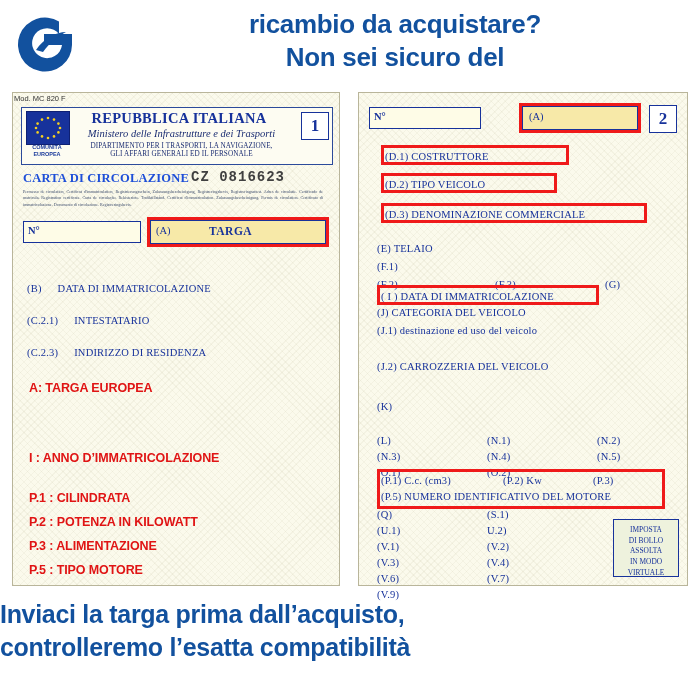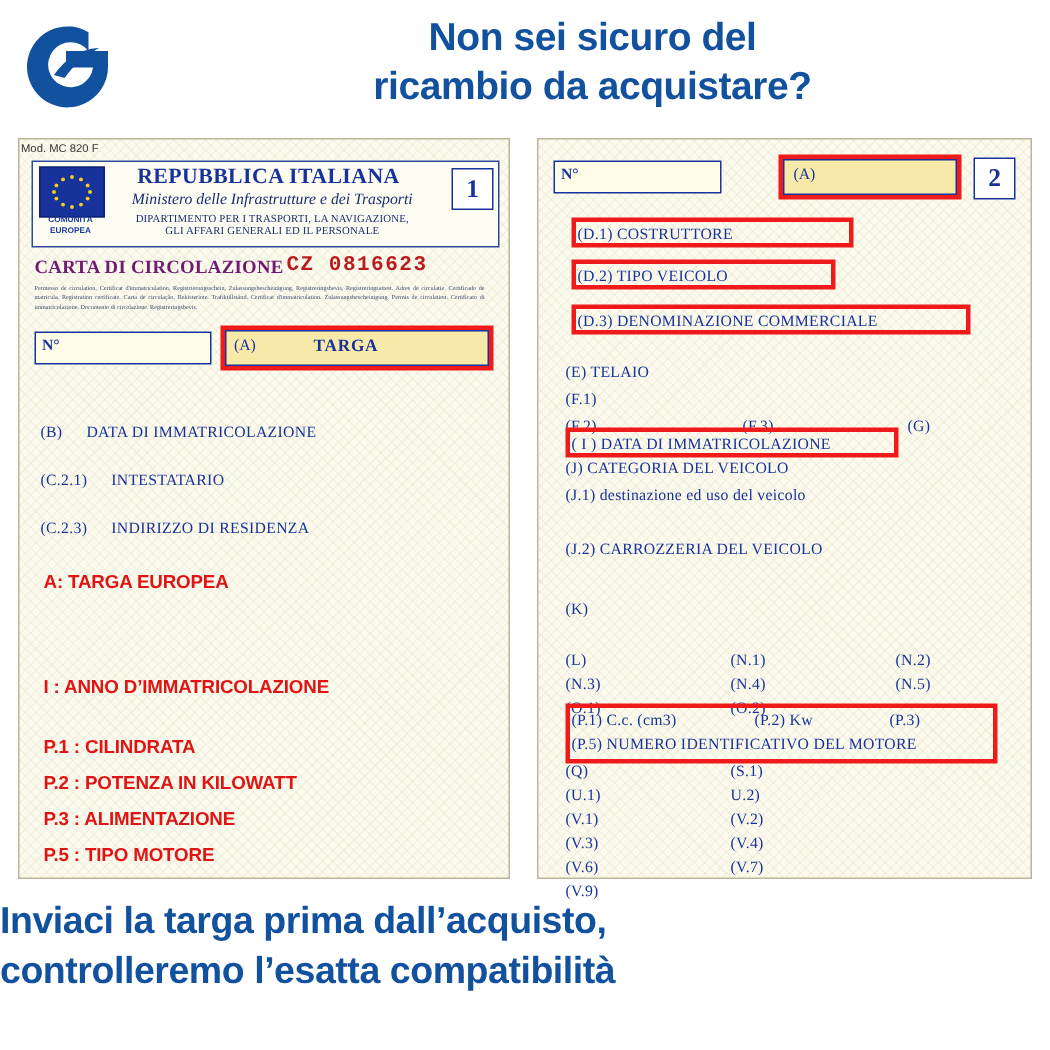--- a/index.html
+++ b/index.html
@@ -170,29 +170,29 @@
   #carta-row {
     position: absolute;
     left: 10px; top: 78px;
     width: 310px;
   }
   #carta-title {
     position: absolute;
     left: 0; top: 0;
     font-size: 12.5px;
     font-weight: bold;
-    color: #701a75;
+    color: #1d4ed8;
     letter-spacing: .2px;
   }
   #carta-num {
     position: absolute;
     left: 168px; top: -2px;
     font-size: 14px;
     font-weight: bold;
-    color: #b91c1c;
+    color: #404040;
     font-family: "Liberation Mono", monospace;
     letter-spacing: 1px;
   }
   #micro-text {
     position: absolute;
     left: 10px; top: 96px;
     width: 300px;
     font-size: 4.1px;
     line-height: 1.55;
     color: #3a4a6b;
@@ -345,22 +345,22 @@
 <body>
 
 <div id="header">
   <div id="logo">
     <svg width="78" height="70" viewBox="0 0 78 70" xmlns="http://www.w3.org/2000/svg">
       <path d="M62 35 A27 27 0 1 1 49 11.5 L49 24 A15 15 0 1 0 52 35 L34 35 L34 24 L62 24 Z" fill="#12519e"></path>
       <path d="M26 40 C34 28 46 22 56 22 C49 26 40 32 33 42 Z" fill="#12519e"></path>
     </svg>
   </div>
   <div id="headline">
+    <div>ricambio da acquistare?</div>
     <div>Non sei sicuro del</div>
-    <div>ricambio da acquistare?</div>
   </div>
 </div>
 
 <div id="mod-code">Mod. MC 820 F</div>
 
 <div class="doc" id="doc-left">
   <div class="doc-inner">
 
     <div id="left-hdr">
       <div id="eu-flag">
@@ -502,20 +502,27 @@
 
     <div class="rfield" style="left:128px; top:432px; opacity:0"></div>
 
     <div class="rfield" style="left:18px; top:464px; opacity:0"></div>
 
     <div class="rfield" style="left:18px; top:480px">(V.6)</div>
     <div class="rfield" style="left:128px; top:480px">(V.7)</div>
 
     <div class="rfield" style="left:18px; top:496px">(V.9)</div>
 
+    <div id="stamp">
+      <div>IMPOSTA</div>
+      <div>DI BOLLO</div>
+      <div>ASSOLTA</div>
+      <div>IN MODO</div>
+      <div>VIRTUALE</div>
+    </div>
 
   </div>
 </div>
 
 <div id="footer">
   <div>Inviaci la targa prima dall’acquisto,</div>
   <div>controlleremo l’esatta compatibilità</div>
 </div>
 
 </body></html>

